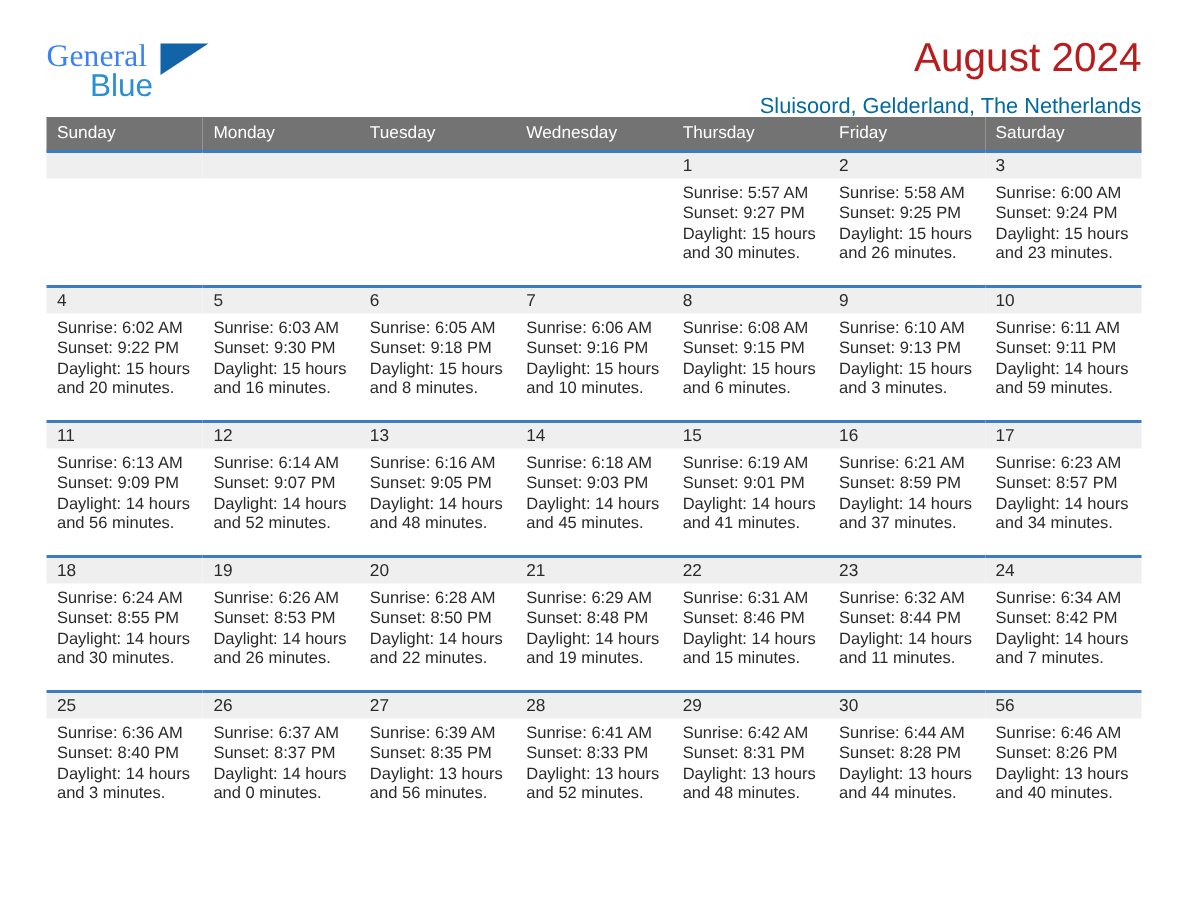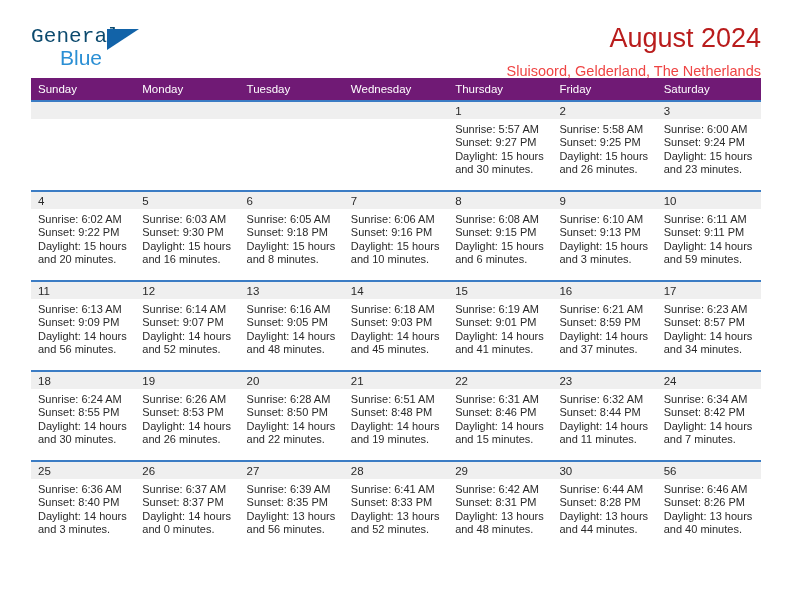--- a/index.html
+++ b/index.html
@@ -31,24 +31,24 @@
   }
   .brand {
     position: absolute;
     left: 0;
     top: 26px;
     width: 130px;
     height: 50px;
   }
   .brand-general {
     font-size: 21px;
-    color: #0c4a6e;
+    color: #3b82f6;
     letter-spacing: 0.1px;
     line-height: 22px;
-    font-family: Liberation Mono, monospace;
+    font-family: Liberation Serif, serif;
   }
   .brand-tri {
     position: absolute;
     left: 76px;
     top: 3px;
     width: 0;
     height: 0;
     border-left: 32px solid #1263a8;
     border-bottom: 21px solid transparent;
   }
@@ -65,34 +65,34 @@
   }
   .cal-title {
     font-size: 27px;
     color: #b91c1c;
     font-weight: normal;
     line-height: 32px;
     margin: 0;
   }
   .cal-subtitle {
     font-size: 14.5px;
-    color: #ef4444;
+    color: #0369a1;
     line-height: 22px;
     margin: 6px 0 0 0;
   }
 
   
   .calendar {
     width: 730px;
     border-collapse: collapse;
     table-layout: fixed;
     margin-top: 6px;
   }
   .calendar th {
-    background: #701a75;
+    background: #737373;
     color: #ffffff;
     font-weight: normal;
     font-size: 11.5px;
     text-align: left;
     padding: 5px 0 5px 7px;
     height: 19px;
     box-sizing: border-box;
   }
   .calendar td {
     vertical-align: top;
@@ -407,21 +407,21 @@
                 <div>Sunset: 8:50 PM</div>
                 <div>Daylight: 14 hours</div>
                 <div>and 22 minutes.</div>
               </div>
             </div>
           </td>
           <td>
             <div class="cell">
               <div class="daynum-band">21</div>
               <div class="details">
-                <div>Sunrise: 6:51 AM</div>
+                <div>Sunrise: 6:29 AM</div>
                 <div>Sunset: 8:48 PM</div>
                 <div>Daylight: 14 hours</div>
                 <div>and 19 minutes.</div>
               </div>
             </div>
           </td>
           <td>
             <div class="cell">
               <div class="daynum-band">22</div>
               <div class="details">

